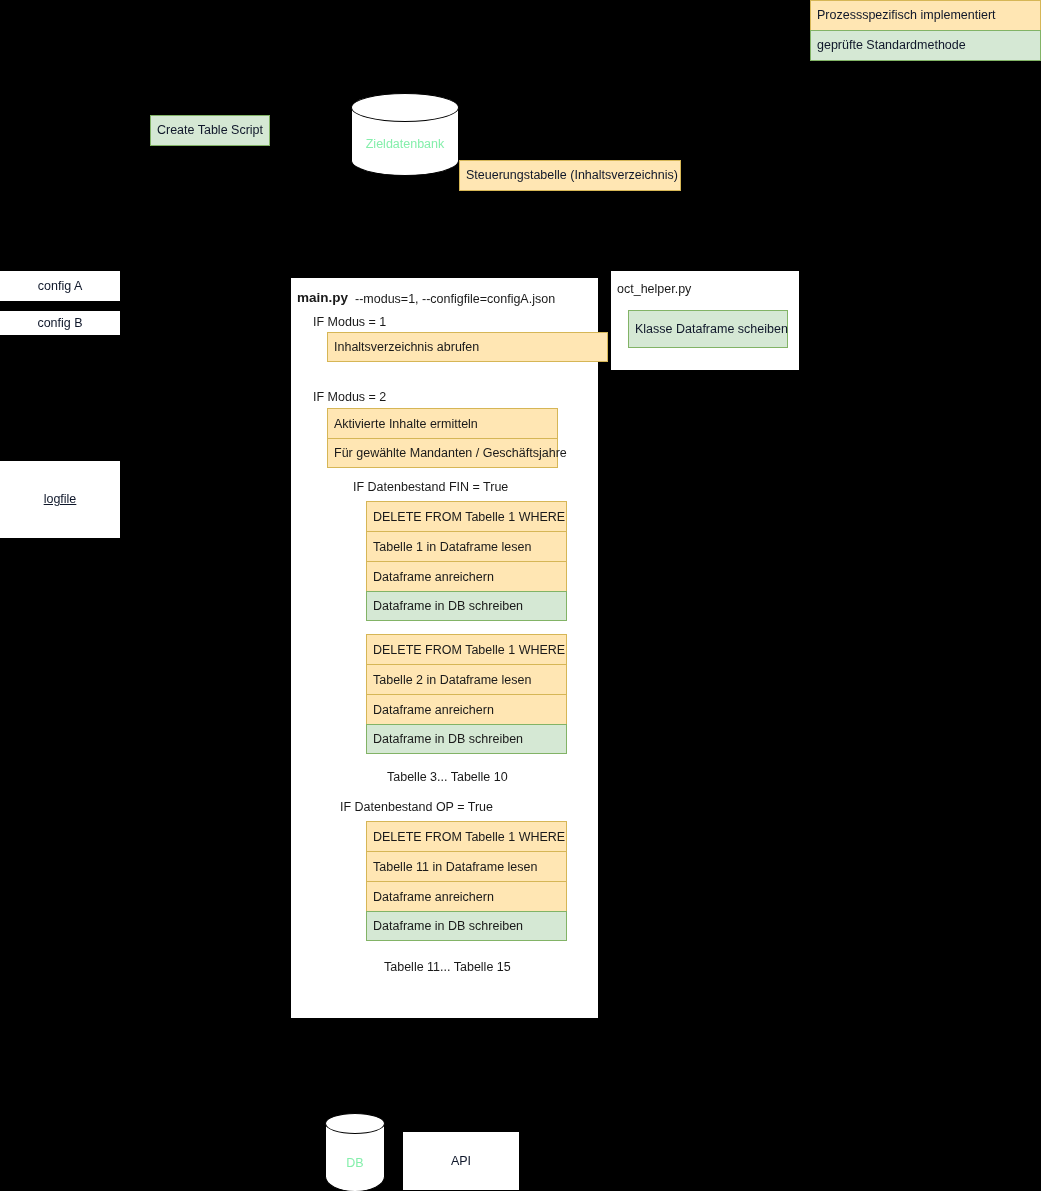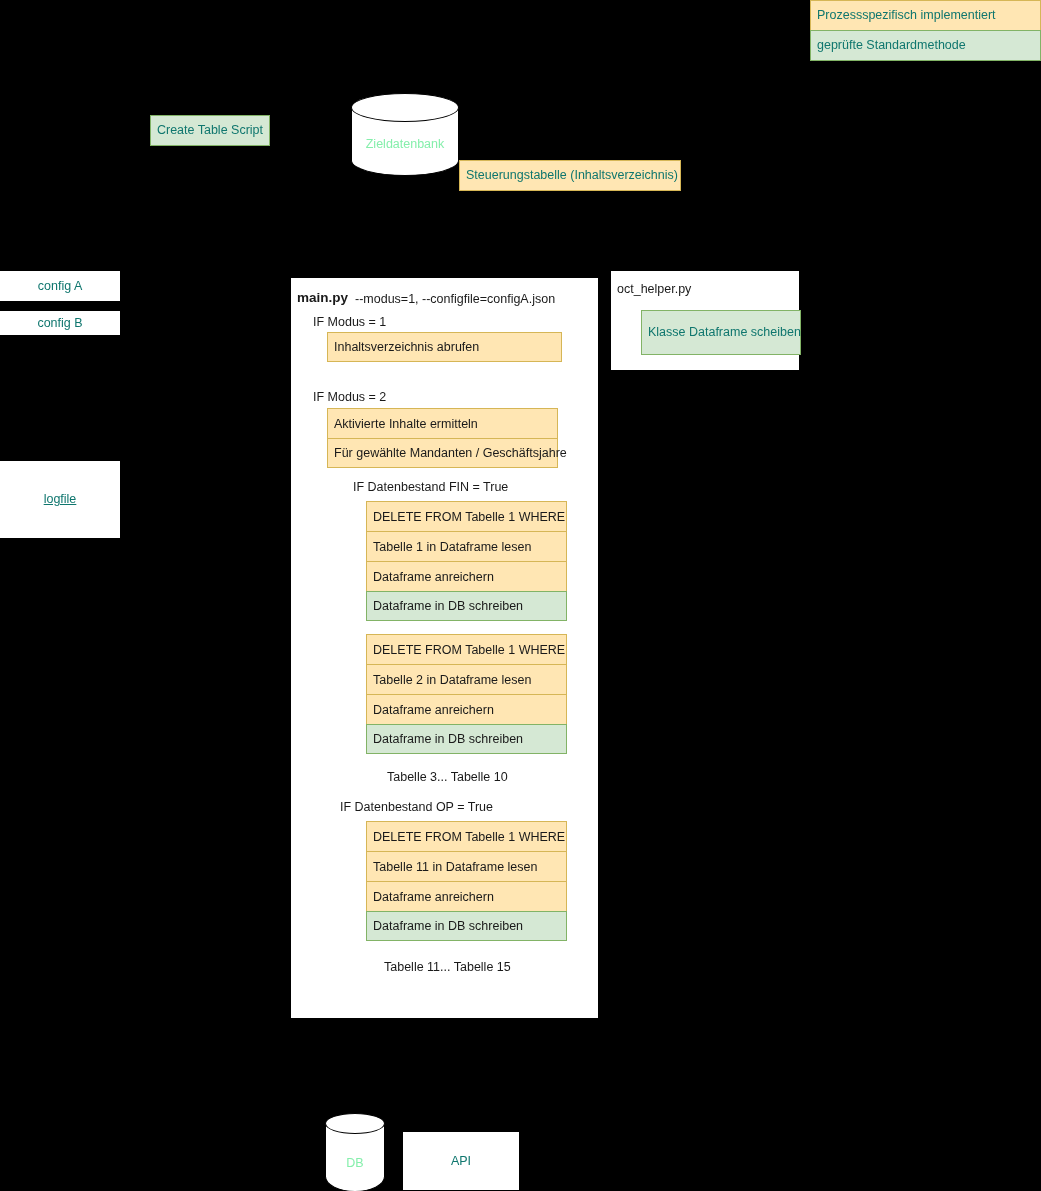--- a/index.html
+++ b/index.html
@@ -21,21 +21,21 @@
     height: 1191px;
     background: #000000;
   }
   
   .box {
     position: absolute;
     box-sizing: border-box;
     display: flex;
     align-items: center;
     font-size: 12.5px;
-    color: #0f766e;
+    color: #0f172a;
     line-height: 1.15;
     white-space: nowrap;
   }
   .box.center { justify-content: center; }
   .box.left { justify-content: flex-start; padding-left: 6px; }
 
   .yellow {
     background: #ffe6b3;
     border: 1px solid #d6b656;
   }
@@ -145,21 +145,21 @@
   <div class="box plainwhite center" style="left:0px; top:461px; width:120px; height:77px;text-decoration:underline;">
     <span>logfile</span>
   </div>
 
   <div class="container-white" style="left:250px; top:277px; width:309px; height:742px;margin-left:40px;">
 
     <div class="label bold" style="left:6px; top:12px;">main.py</div>
     <div class="label" style="left:64px; top:14px;">--modus=1, --configfile=configA.json</div>
 
     <div class="label" style="left:22px; top:37px;">IF Modus = 1</div>
-    <div class="stack" style="left:36px; top:54px; width:235px;">
+    <div class="stack" style="left:36px; top:54px; width:281px;">
       <div class="row yellow" style="height:30px; background:#ffe6b3; border:1px solid #d6b656;">
         <span>Inhaltsverzeichnis abrufen</span>
       </div>
     </div>
 
     <div class="label" style="left:22px; top:112px;">IF Modus = 2</div>
     <div class="stack" style="left:36px; top:130px; width:231px;">
       <div class="row" style="height:30px; background:#ffe6b3; border:1px solid #d6b656; border-bottom:none;">
         <span>Aktivierte Inhalte ermitteln</span>
       </div>
@@ -217,21 +217,21 @@
       <div class="row" style="height:30px; background:#d5e8d4; border:1px solid #82b366;">
         <span>Dataframe in DB schreiben</span>
       </div>
     </div>
 
     <div class="label" style="left:93px; top:682px;">Tabelle 11... Tabelle 15</div>
   </div>
 
   <div class="container-white" style="left:610px; top:270px; width:190px; height:101px;">
     <div class="label" style="left:6px; top:11px;">oct_helper.py</div>
-    <div class="box green left" style="left:30px; top:39px; width:160px; height:45px;">
+    <div class="box green left" style="left:17px; top:39px; width:160px; height:38px;">
       <span>Klasse Dataframe scheiben</span>
     </div>
   </div>
 
   <div class="cyl" style="left:325px; top:1113px; width:60px; height:78px;">
     <div class="body" style="top:9px; height:69px;"></div>
     <div class="top" style="height:19px;"></div>
     <div class="cyl-label" style="top:43px;">DB</div>
   </div>
 

